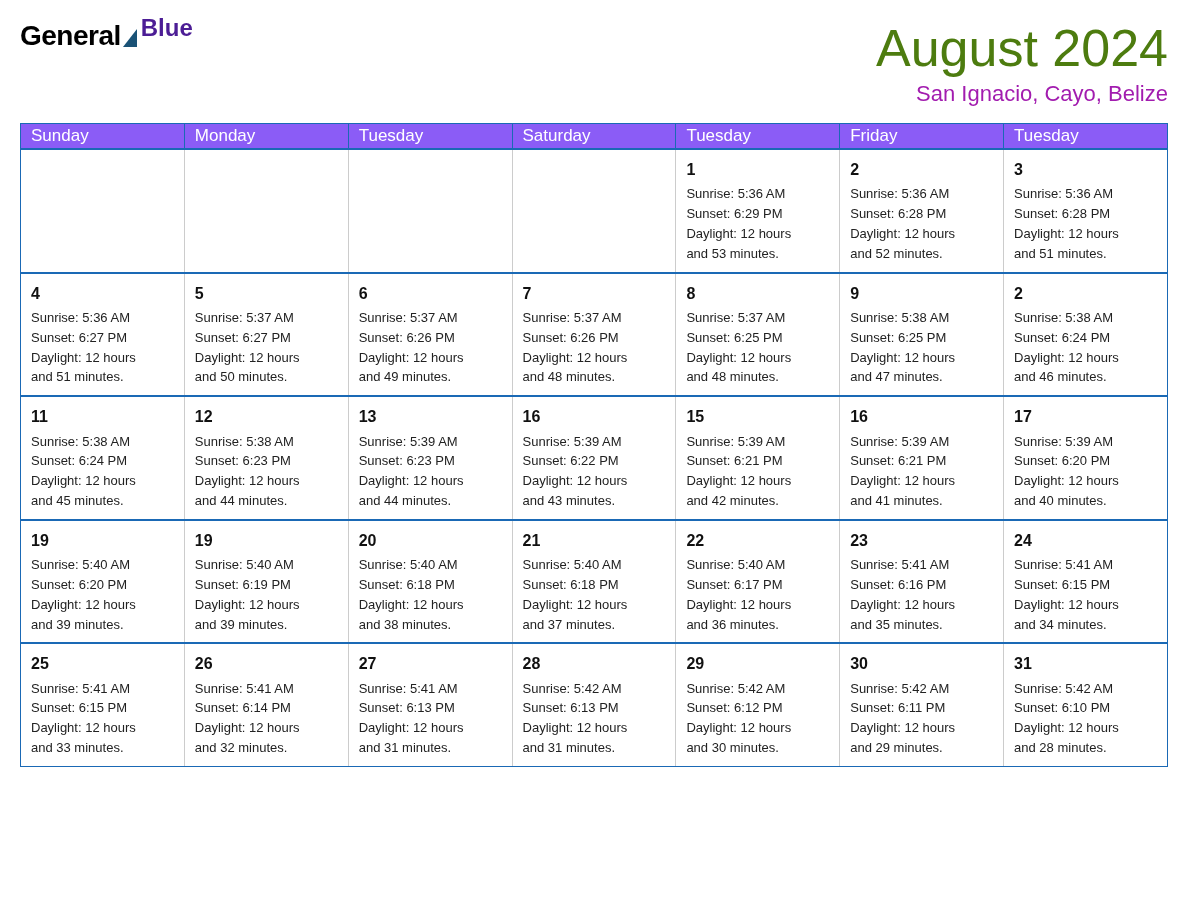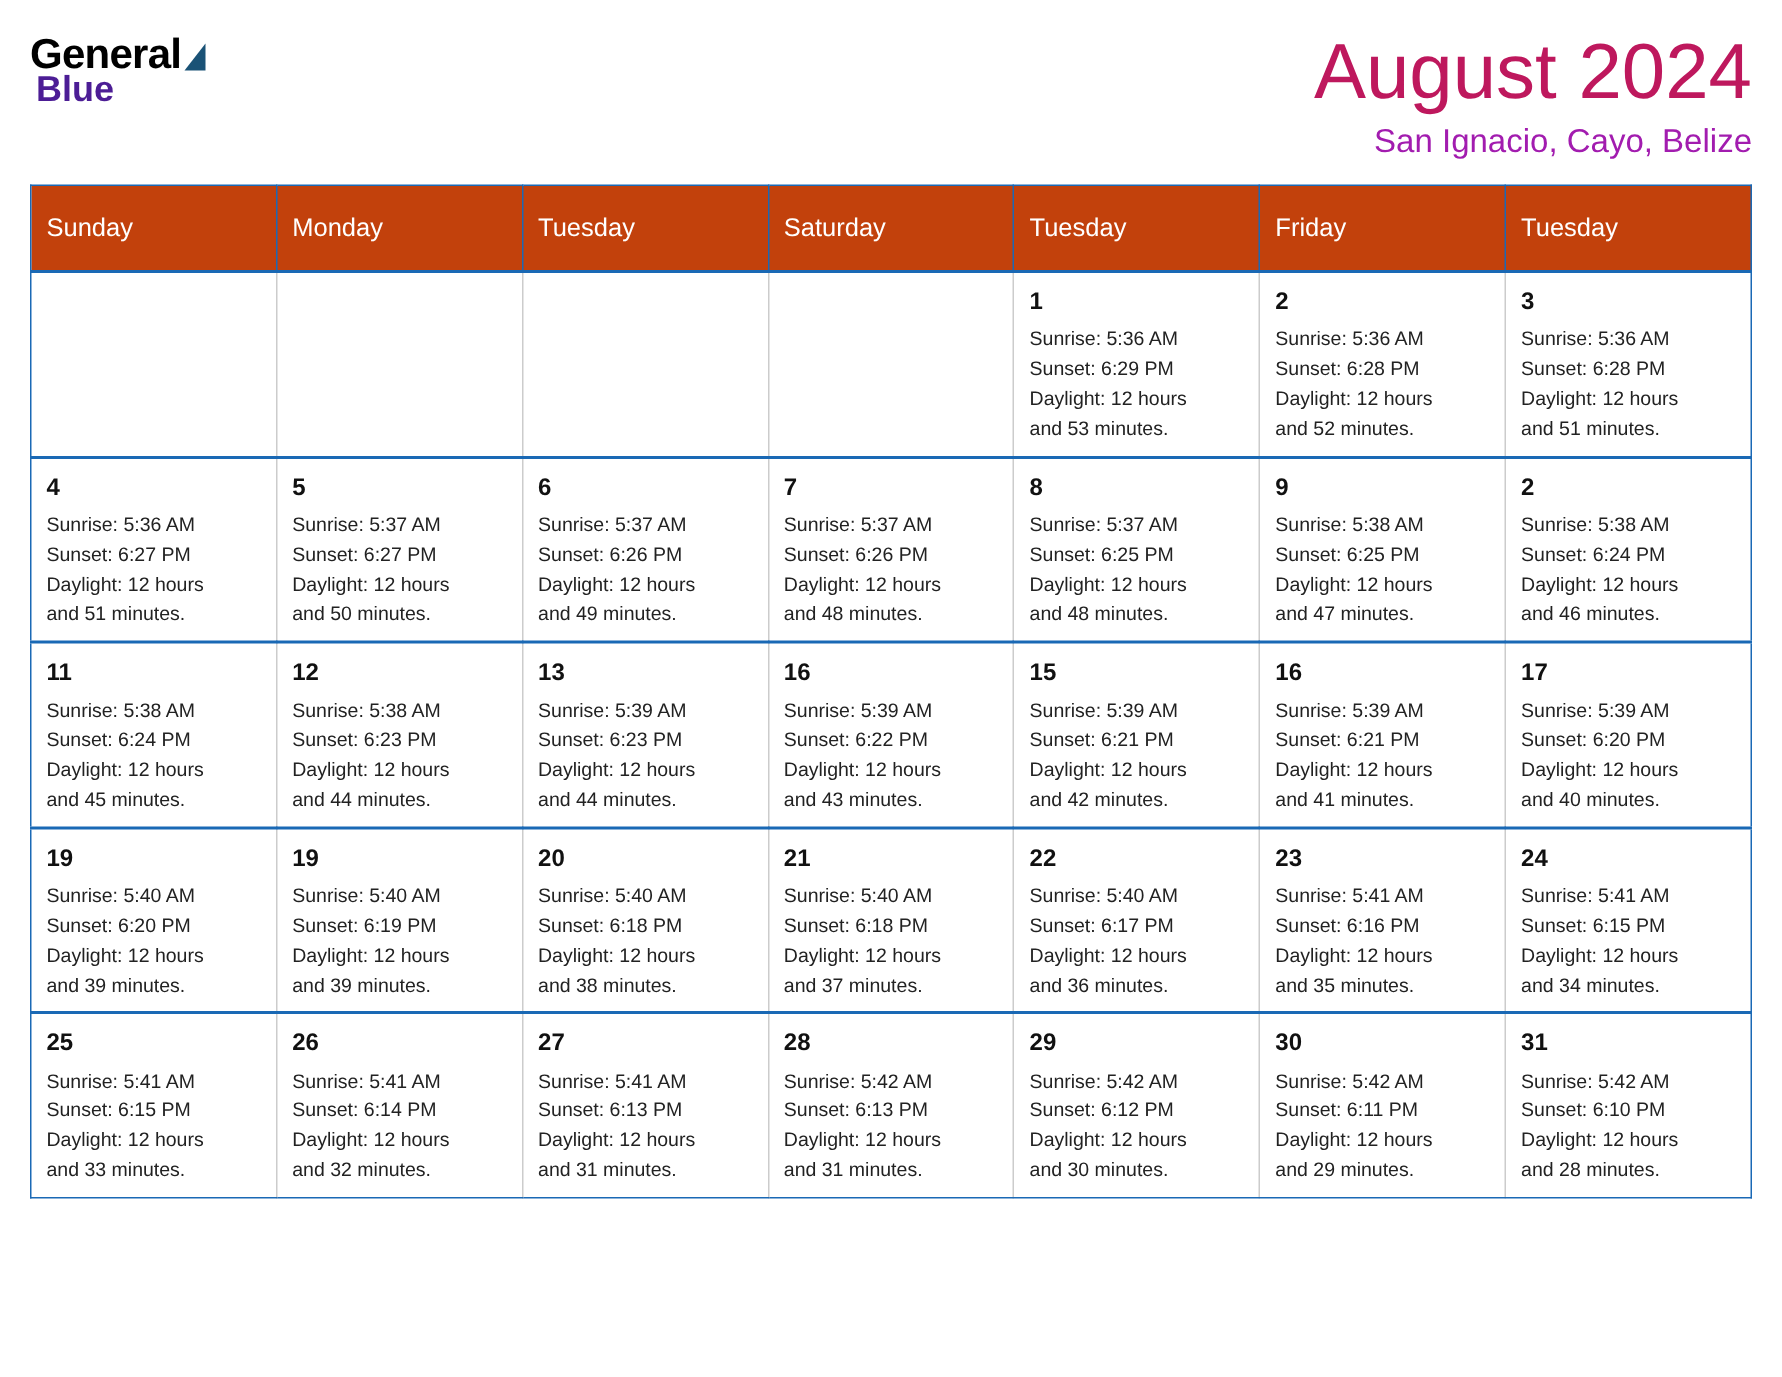--- a/index.html
+++ b/index.html
@@ -11,21 +11,21 @@
       min-height: 918px;
     }
     .header {
       display: flex;
       justify-content: space-between;
       align-items: flex-start;
       margin-bottom: 16px;
     }
     .logo {
       display: flex;
-      flex-direction: column;
+      flex-direction: row;
       align-items: flex-start;
     }
     .logo-top {
       display: flex;
       align-items: center;
     }
     .logo-general {
       font-size: 28px;
       font-weight: bold;
       color: #000;
@@ -44,40 +44,40 @@
       font-weight: bold;
       color: #4c1d95;
       margin-left: 2px;
     }
     .title-block {
       text-align: right;
     }
     .month-title {
       font-size: 52px;
       font-weight: normal;
-      color: #be185d;
+      color: #4d7c0f;
       line-height: 1.1;
       margin-left: 15px;
     }
     .subtitle {
       font-size: 22px;
       color: #a21caf;
       margin-top: 4px;
     }
     .calendar {
       width: 100%;
       border-collapse: collapse;
       border: 1.5px solid #1a69b5;
     }
     .calendar th {
-      background-color: #c2410c;
+      background-color: #8b5cf6;
       color: #fff;
       font-size: 17px;
       font-weight: normal;
-      padding: 18px 10px;
+      padding: 2px 10px;
       text-align: left;
       border: 1px solid #1a69b5;
     }
     .calendar td {
       vertical-align: top;
       padding: 8px 10px;
       border: 1px solid #ccc;
       width: 14.28%;
       height: 100px;
       font-size: 13.5px;

